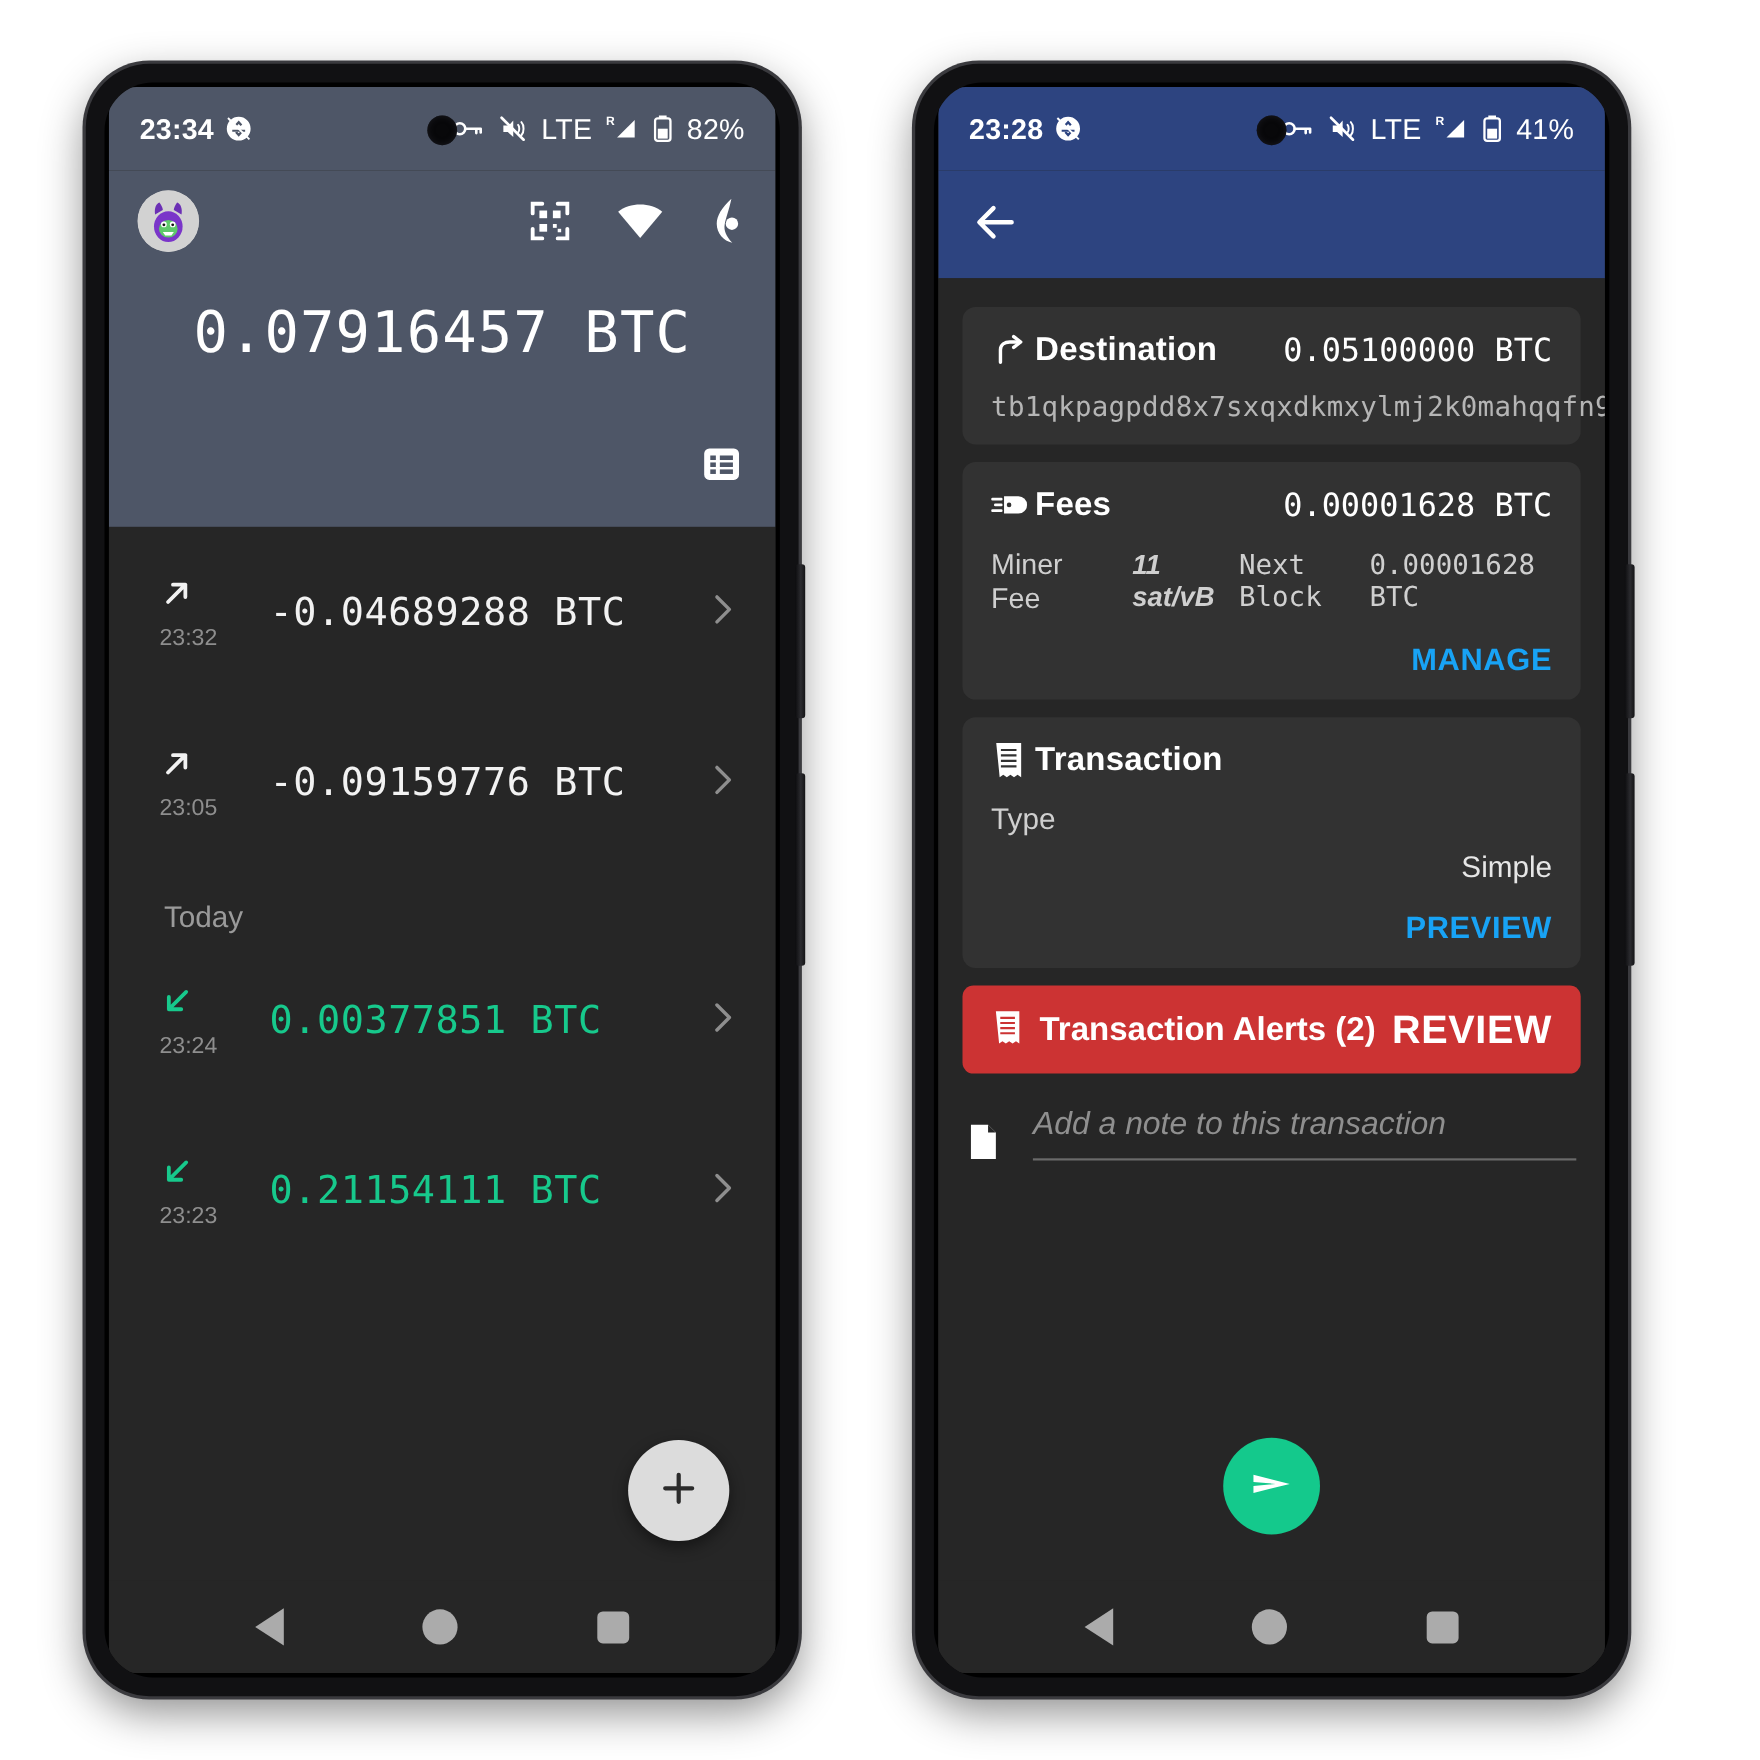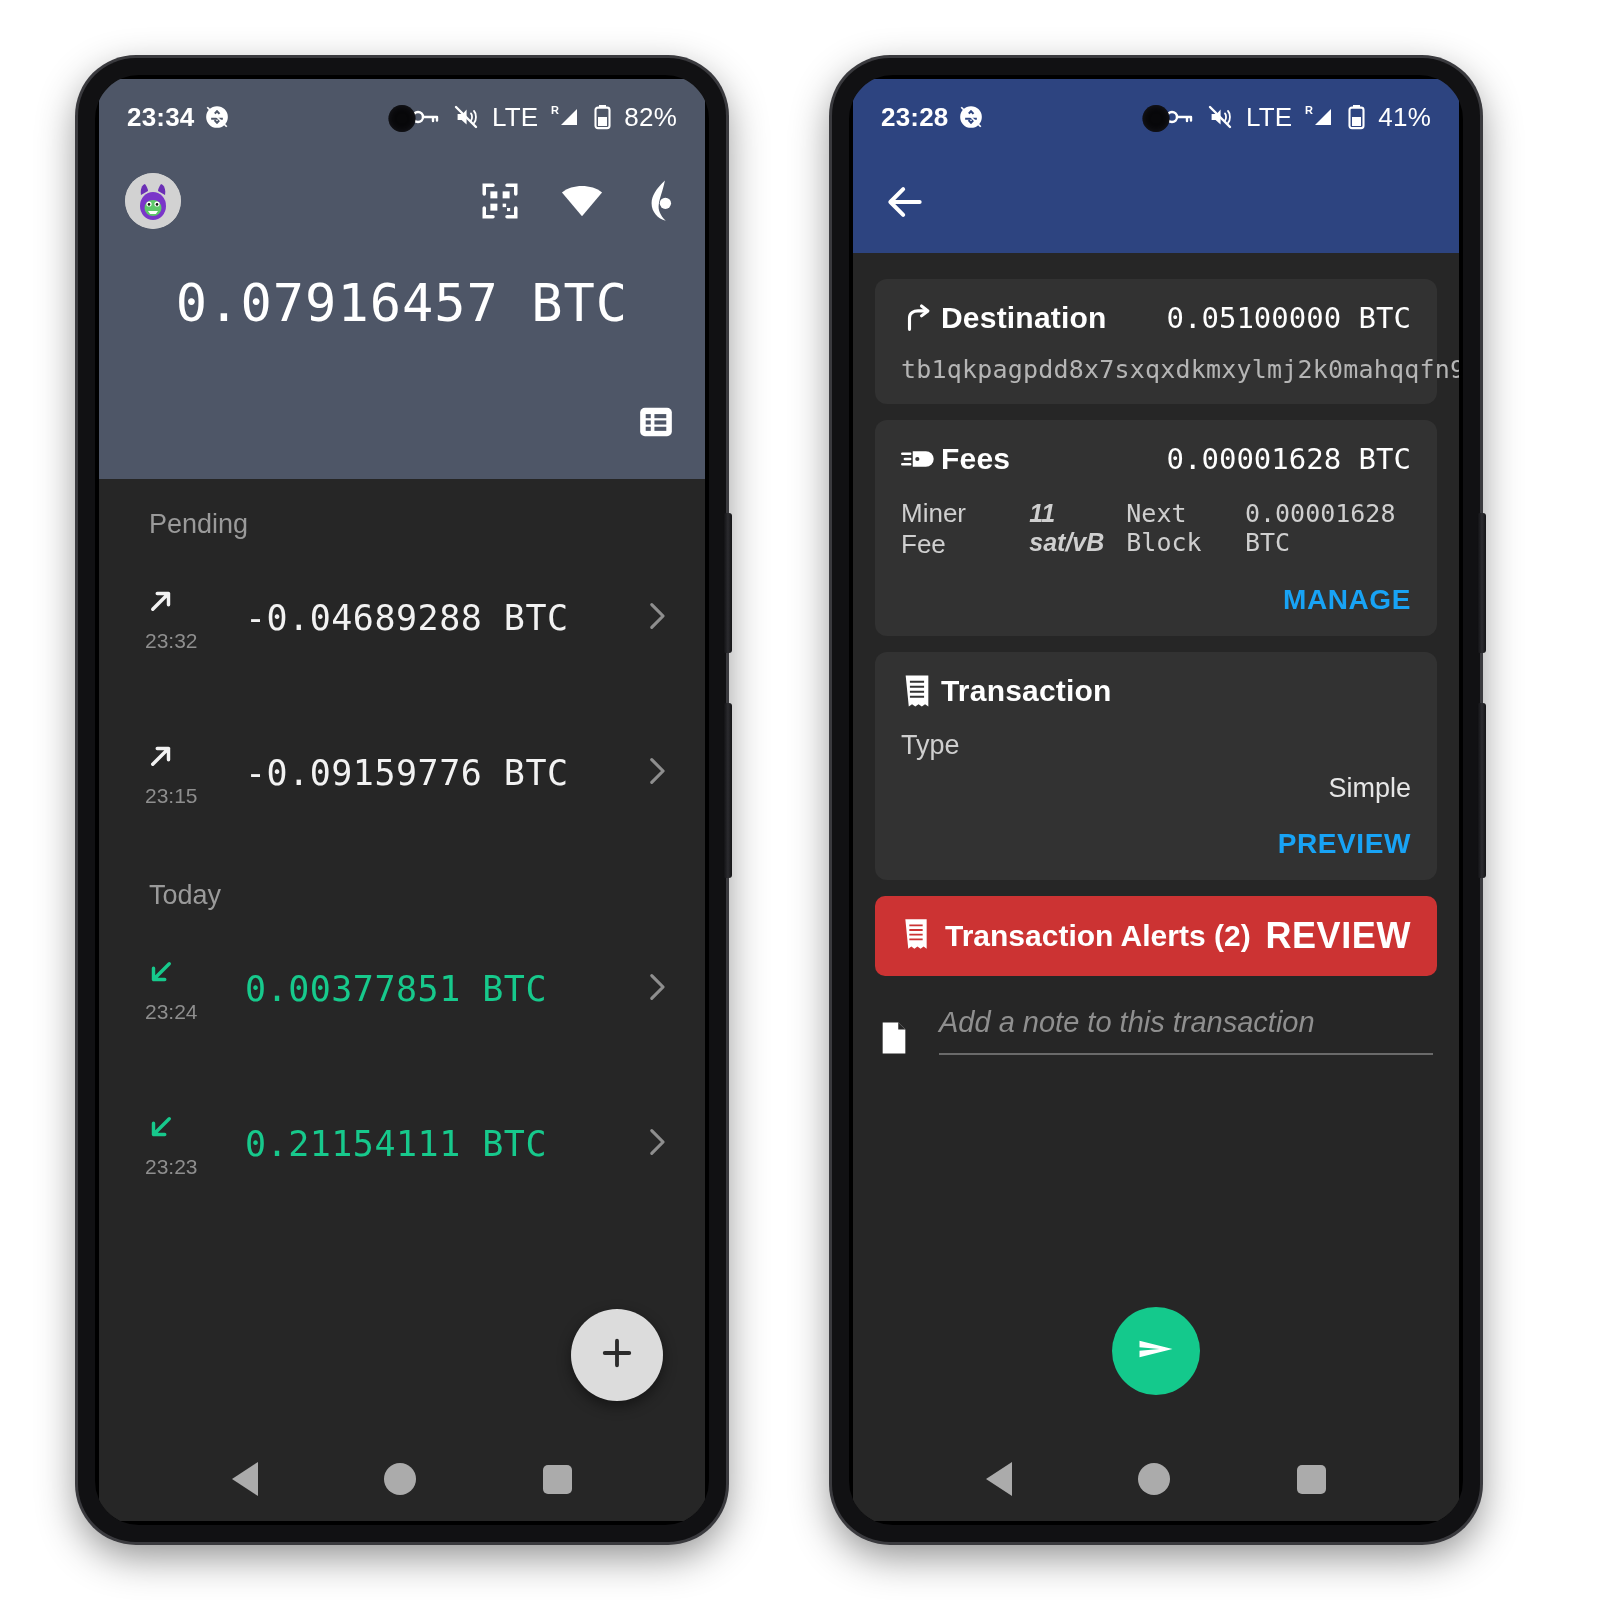--- a/index.html
+++ b/index.html
@@ -22,21 +22,21 @@
   .phone.right { left:832px; top:58px;  width:648px; height:1484px; }
 
   .bezel {
     position:absolute; inset:17px;
     background:#000;
     border-radius:44px;
     overflow:hidden;
   }
   .screen {
     position:absolute; inset:4px;
-    border-radius:7px;
+    border-radius:25px;
     overflow:hidden;
     background:#262626;
     display:flex; flex-direction:column;
   }
 
   
   .side-btn {
     position:absolute; width:9px;
     background:linear-gradient(90deg,#0d0d0f,#2b2b2f 55%,#141416);
     border-radius:3px;
@@ -347,21 +347,20 @@
               <rect x="5.5" y="11" width="3.2" height="2.6" fill="#4e5667"></rect>
               <rect x="11" y="11" width="7.5" height="2.6" fill="#4e5667"></rect>
               <rect x="5.5" y="15" width="3.2" height="2.6" fill="#4e5667"></rect>
               <rect x="11" y="15" width="7.5" height="2.6" fill="#4e5667"></rect>
             </svg>
           </div>
         </div>
 
         <div class="tx-list">
 
-          <div class="group-label">Pending</div>
 
           <div class="tx-row">
             <div class="tx-icon-wrap">
               <span>
                 <svg width="36" height="36" viewBox="0 0 24 24">
                     <path d="M6.5 17.5 L17 7 M9.5 7 H17 V14.5" stroke="#f2f2f2" stroke-width="2.3" fill="none" stroke-linecap="round" stroke-linejoin="round"></path>
                   </svg>
               </span>
               <span class="tx-time">23:32</span>
             </div>
@@ -374,21 +373,21 @@
           </div>
 
 
           <div class="tx-row">
             <div class="tx-icon-wrap">
               <span>
                 <svg width="36" height="36" viewBox="0 0 24 24">
                     <path d="M6.5 17.5 L17 7 M9.5 7 H17 V14.5" stroke="#f2f2f2" stroke-width="2.3" fill="none" stroke-linecap="round" stroke-linejoin="round"></path>
                   </svg>
               </span>
-              <span class="tx-time">23:15</span>
+              <span class="tx-time">23:05</span>
             </div>
             <div class="tx-amount out">-0.09159776 BTC</div>
             <span class="chev">
               <svg width="34" height="34" viewBox="0 0 24 24">
                   <path d="M9 4 L17 12 L9 20" stroke="#8e8e8e" stroke-width="2.2" fill="none" stroke-linecap="round" stroke-linejoin="round"></path>
                 </svg>
             </span>
           </div>
 
           <div class="group-label">Today</div>

